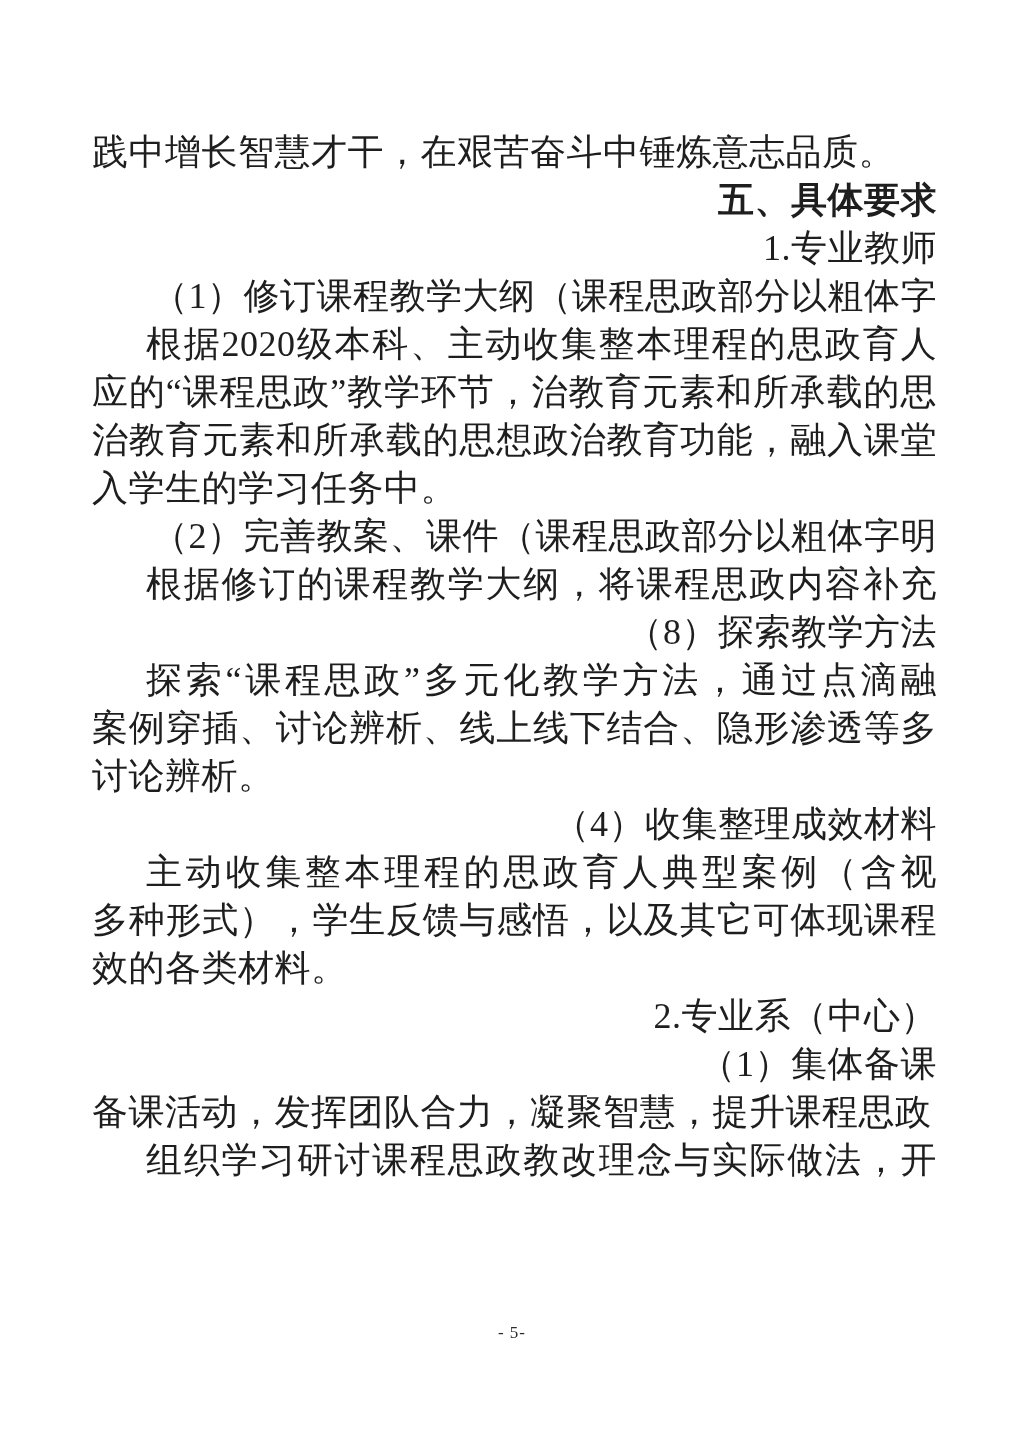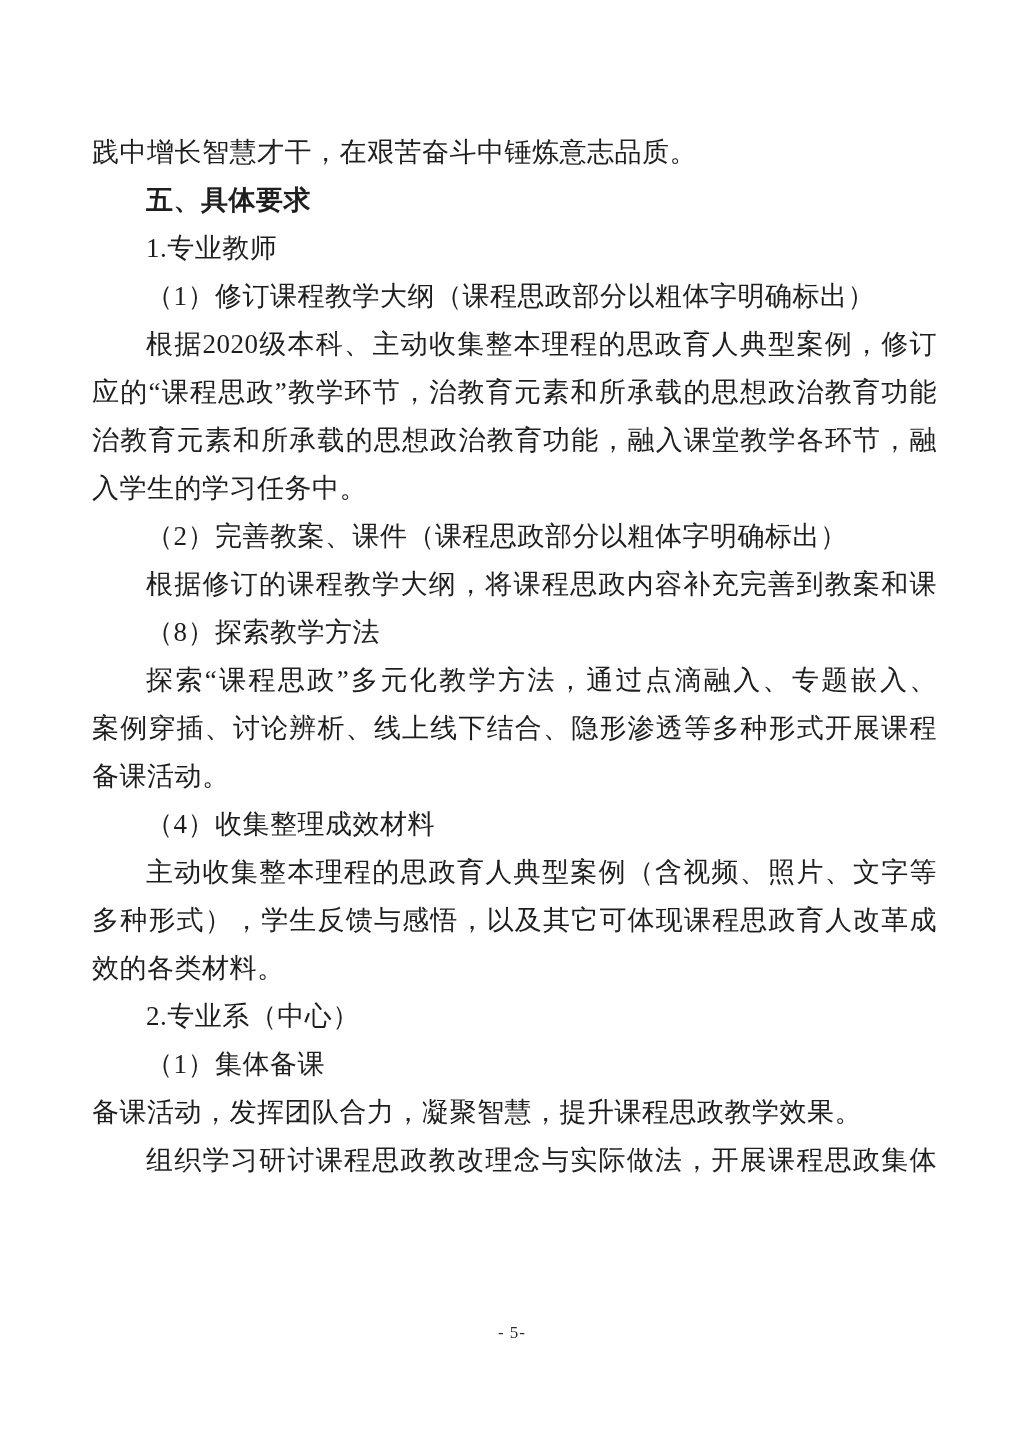--- a/index.html
+++ b/index.html
@@ -24,27 +24,28 @@
   .content {
     position: absolute;
     left: 92px;
     top: 128px;
     width: 845px;
     color: #1e1e1e;
   }
   .line {
     height: 48px;
     line-height: 48px;
-    font-size: 27px;
+    font-size: 36px;
     overflow: hidden;
     text-align: left;
     letter-spacing: 0.5px;
   }
   .indent {
     padding-left: 54px;
+    text-align: right;
   }
   .bold {
     font-weight: bold;
   }
   .justify {
     text-align: justify;
     text-align-last: justify;
   }
   .footer {
     position: absolute;
@@ -70,21 +71,21 @@
     <div class="line indent">（1）修订课程教学大纲（课程思政部分以粗体字明确标出）</div>
     <div class="line indent justify">根据2020级本科、主动收集整本理程的思政育人典型案例，修订课</div>
     <div class="line justify">应的“课程思政”教学环节，治教育元素和所承载的思想政治教育功能</div>
     <div class="line justify">治教育元素和所承载的思想政治教育功能，融入课堂教学各环节，融</div>
     <div class="line">入学生的学习任务中。</div>
     <div class="line indent">（2）完善教案、课件（课程思政部分以粗体字明确标出）</div>
     <div class="line indent justify">根据修订的课程教学大纲，将课程思政内容补充完善到教案和课</div>
     <div class="line indent">（8）探索教学方法</div>
     <div class="line indent justify">探索“课程思政”多元化教学方法，通过点滴融入、专题嵌入、</div>
     <div class="line justify">案例穿插、讨论辨析、线上线下结合、隐形渗透等多种形式开展课程</div>
-    <div class="line">备课活动。</div>
+    <div class="line">讨论辨析。</div>
     <div class="line indent">（4）收集整理成效材料</div>
     <div class="line indent justify">主动收集整本理程的思政育人典型案例（含视频、照片、文字等</div>
     <div class="line justify">多种形式），学生反馈与感悟，以及其它可体现课程思政育人改革成</div>
     <div class="line">效的各类材料。</div>
     <div class="line indent">2.专业系（中心）</div>
     <div class="line indent">（1）集体备课</div>
     <div class="line">备课活动，发挥团队合力，凝聚智慧，提升课程思政教学效果。</div>
     <div class="line indent justify">组织学习研讨课程思政教改理念与实际做法，开展课程思政集体</div>
   </div>
   <div class="footer">- 5-</div>

